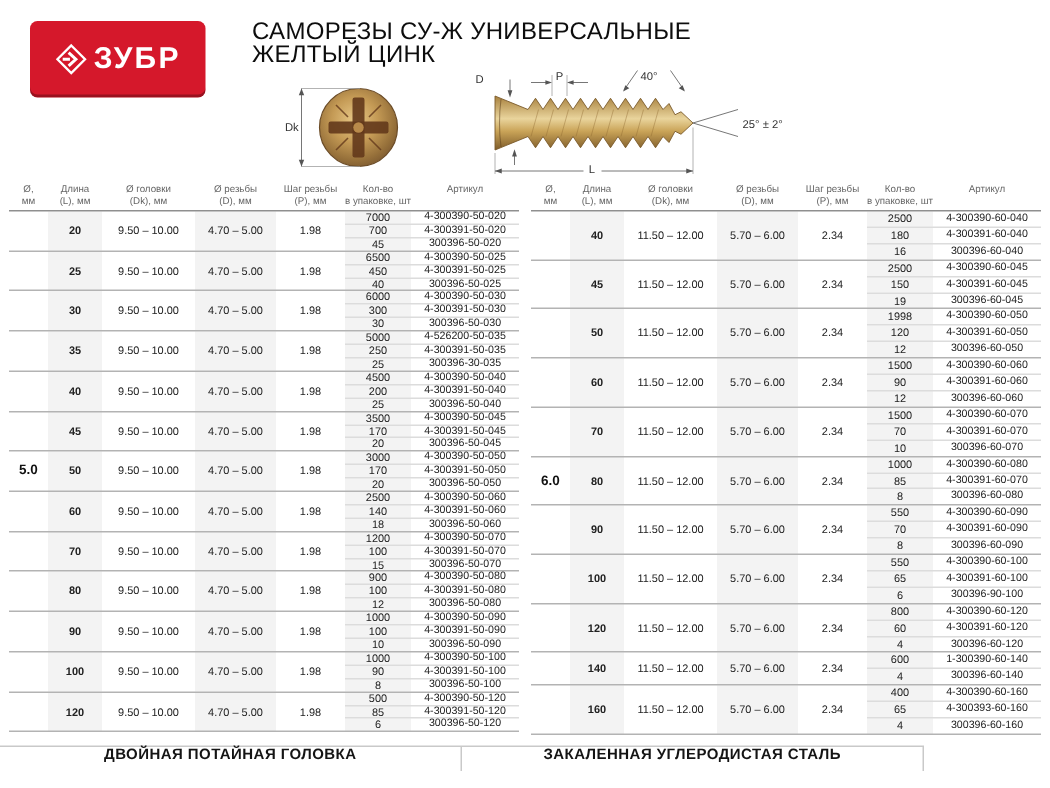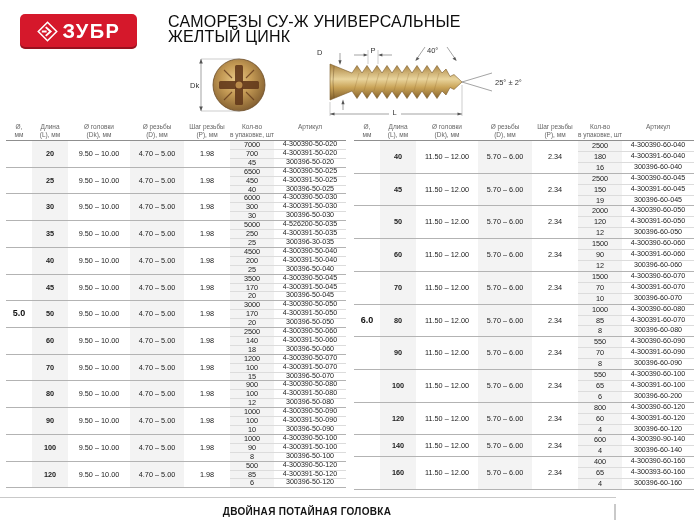--- a/index.html
+++ b/index.html
@@ -1,20 +1,20 @@
 <!DOCTYPE html>
 <html><head>
 <meta charset="utf-8">
 <style>
   html,body{margin:0;padding:0;background:#fff;}
   .page{position:relative;width:700px;height:525px;background:#fff;overflow:hidden;
         font-family:"Liberation Sans",sans-serif;color:#222;}
 
   
-  .logo{position:absolute;left:20px;top:14px;width:117px;height:35px;background:#d5182b;
+  .logo{position:absolute;left:20px;top:14px;width:117px;height:51px;background:#d5182b;
         border-radius:5px;display:flex;align-items:center;justify-content:center;gap:5px;
         box-shadow:inset 0 -2px 0 rgba(0,0,0,.28);}
   .logo-text{color:#fff;font-weight:bold;font-size:20px;letter-spacing:1.5px;}
 
   
   .title{position:absolute;left:168px;top:15px;font-weight:normal;font-size:16px;
          line-height:14.5px;color:#0d0d0d;letter-spacing:.2px;}
 
   
   .head-svg{position:absolute;left:190px;top:56px;}
@@ -36,21 +36,21 @@
   .shade{background:#f3f3f3;}
   .len{font-weight:bold;}
   .qty{text-align:right;padding-right:11px;}
   .art{text-align:right;padding-right:5px;font-size:7.1px;color:#1c1c1c;}
   .sub{border-top:1px solid #dcdcdc;}
   tr.gf td{border-top:1px solid #b3b3b3;}
   .diaLbl{font-weight:bold;font-size:9px;color:#111;}
 
   
   .footer{position:absolute;left:0;top:497px;width:616px;height:27px;border-top:1px solid #c9c9c9;
-          display:flex;align-items:center;}
+          display:flex;align-items:flex-start;}
   .footer-item{flex:1;text-align:center;font-weight:bold;font-size:10px;color:#141414;letter-spacing:.3px;}
   .fdiv{width:1px;height:16px;background:#c9c9c9;}
 </style>
 </head>
 <body>
 
 <div class="page">
 
   <div class="logo">
     <svg width="21" height="21" viewBox="0 0 24 24">
@@ -508,21 +508,21 @@
         <tr>
           <td class="qty shade sub">19</td>
           <td class="art sub">300396-60-045</td>
         </tr>
         <tr class="gf">
           <td rowspan="3"></td>
           <td class="len shade" rowspan="3">50</td>
           <td rowspan="3">11.50 – 12.00</td>
           <td class="shade" rowspan="3">5.70 – 6.00</td>
           <td rowspan="3">2.34</td>
-          <td class="qty shade">2000</td>
+          <td class="qty shade">1998</td>
           <td class="art">4-300390-60-050</td>
         </tr>
         <tr>
           <td class="qty shade sub">120</td>
           <td class="art sub">4-300391-60-050</td>
         </tr>
         <tr>
           <td class="qty shade sub">12</td>
           <td class="art sub">300396-60-050</td>
         </tr>
@@ -602,21 +602,21 @@
           <td rowspan="3">2.34</td>
           <td class="qty shade">550</td>
           <td class="art">4-300390-60-100</td>
         </tr>
         <tr>
           <td class="qty shade sub">65</td>
           <td class="art sub">4-300391-60-100</td>
         </tr>
         <tr>
           <td class="qty shade sub">6</td>
-          <td class="art sub">300396-60-200</td>
+          <td class="art sub">300396-90-100</td>
         </tr>
         <tr class="gf">
           <td rowspan="3"></td>
           <td class="len shade" rowspan="3">120</td>
           <td rowspan="3">11.50 – 12.00</td>
           <td class="shade" rowspan="3">5.70 – 6.00</td>
           <td rowspan="3">2.34</td>
           <td class="qty shade">800</td>
           <td class="art">4-300390-60-120</td>
         </tr>
@@ -628,21 +628,21 @@
           <td class="qty shade sub">4</td>
           <td class="art sub">300396-60-120</td>
         </tr>
         <tr class="gf">
           <td rowspan="2"></td>
           <td class="len shade" rowspan="2">140</td>
           <td rowspan="2">11.50 – 12.00</td>
           <td class="shade" rowspan="2">5.70 – 6.00</td>
           <td rowspan="2">2.34</td>
           <td class="qty shade">600</td>
-          <td class="art">4-300390-90-140</td>
+          <td class="art">1-300390-60-140</td>
         </tr>
         <tr>
           <td class="qty shade sub">4</td>
           <td class="art sub">300396-60-140</td>
         </tr>
         <tr class="gf">
           <td rowspan="3"></td>
           <td class="len shade" rowspan="3">160</td>
           <td rowspan="3">11.50 – 12.00</td>
           <td class="shade" rowspan="3">5.70 – 6.00</td>
@@ -657,16 +657,17 @@
         <tr>
           <td class="qty shade sub">4</td>
           <td class="art sub">300396-60-160</td>
         </tr>
       </tbody>
     </table>
 
   <div class="footer">
     <div class="footer-item">ДВОЙНАЯ ПОТАЙНАЯ ГОЛОВКА</div>
     <div class="fdiv"></div>
+    <div class="footer-item">ЗАКАЛЕННАЯ УГЛЕРОДИСТАЯ СТАЛЬ</div>
     <div class="fdiv"></div>
   </div>
 
 </div>
 
 </body></html>

